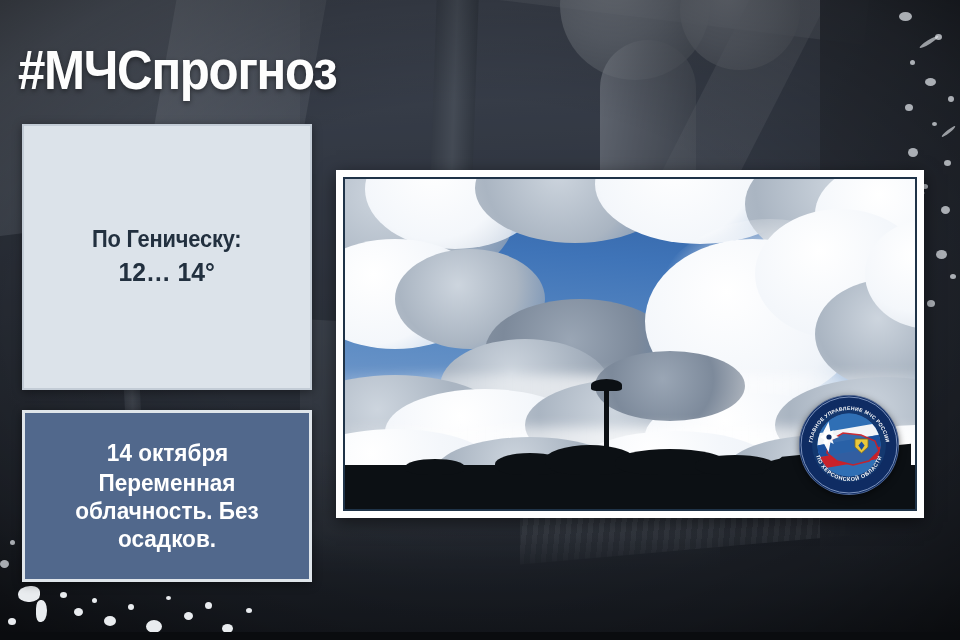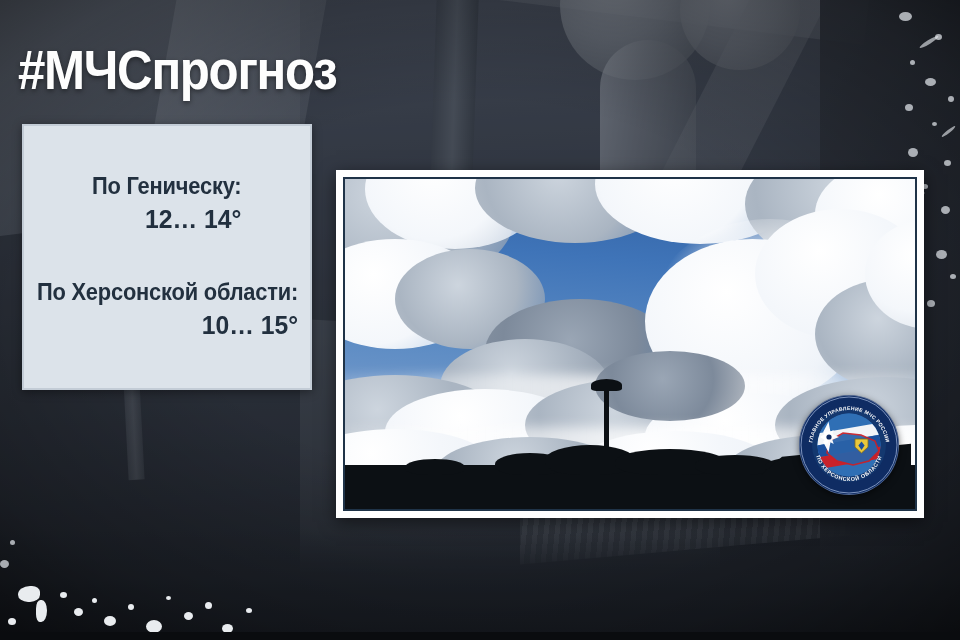--- a/index.html
+++ b/index.html
@@ -149,21 +149,21 @@
   #temp-panel {
     position: absolute; left: 22px; top: 124px;
     width: 290px; height: 266px;
     background: #dce3ea;
     border: 2px solid #c3ccd6;
     box-shadow: 0 2px 9px rgba(0,0,0,.4);
     display: flex; flex-direction: column;
     align-items: center; justify-content: center;
     padding: 6px 10px;
   }
-  .temp-group { text-align: right; }
+  .temp-group { text-align: center; }
   .temp-group + .temp-group { margin-top: 44px; }
   .temp-place {
     font-size: 23px; font-weight: 700;
     color: #22303f; letter-spacing: -.2px;
     transform: scaleX(.95); white-space: nowrap;
   }
   .temp-value {
     font-size: 26px; font-weight: 700;
     color: #22303f; margin-top: 4px;
     transform: scaleX(.95);
@@ -323,26 +323,26 @@
   </div>
 
   <div id="title">#МЧСпрогноз</div>
 
 
   <div id="temp-panel">
     <div class="temp-group">
       <div class="temp-place">По Геническу:</div>
       <div class="temp-value">12… 14°</div>
     </div>
-    <div class="temp-group">
-      <div class="temp-place">По Херсонской  области:</div>
-      <div class="temp-value">10… 15°</div>
-    </div>
   </div>
 
+  <div id="forecast-panel">
+    <div id="forecast-date">14 октября</div>
+    <div id="forecast-text">Переменная облачность. Без осадков.</div>
+  </div>
 
   <div id="photo-frame">
     <div id="photo-inner">
       <div class="sky"></div>
 
       <div class="cl grey" style="left:-60px;top:-40px;width:230px;height:150px;"></div>
       <div class="cl white" style="left:20px;top:-50px;width:180px;height:120px;"></div>
       <div class="cl grey" style="left:130px;top:-46px;width:200px;height:110px;"></div>
       <div class="cl white" style="left:250px;top:-55px;width:210px;height:120px;"></div>
       <div class="cl grey" style="left:400px;top:-40px;width:230px;height:130px;"></div>

